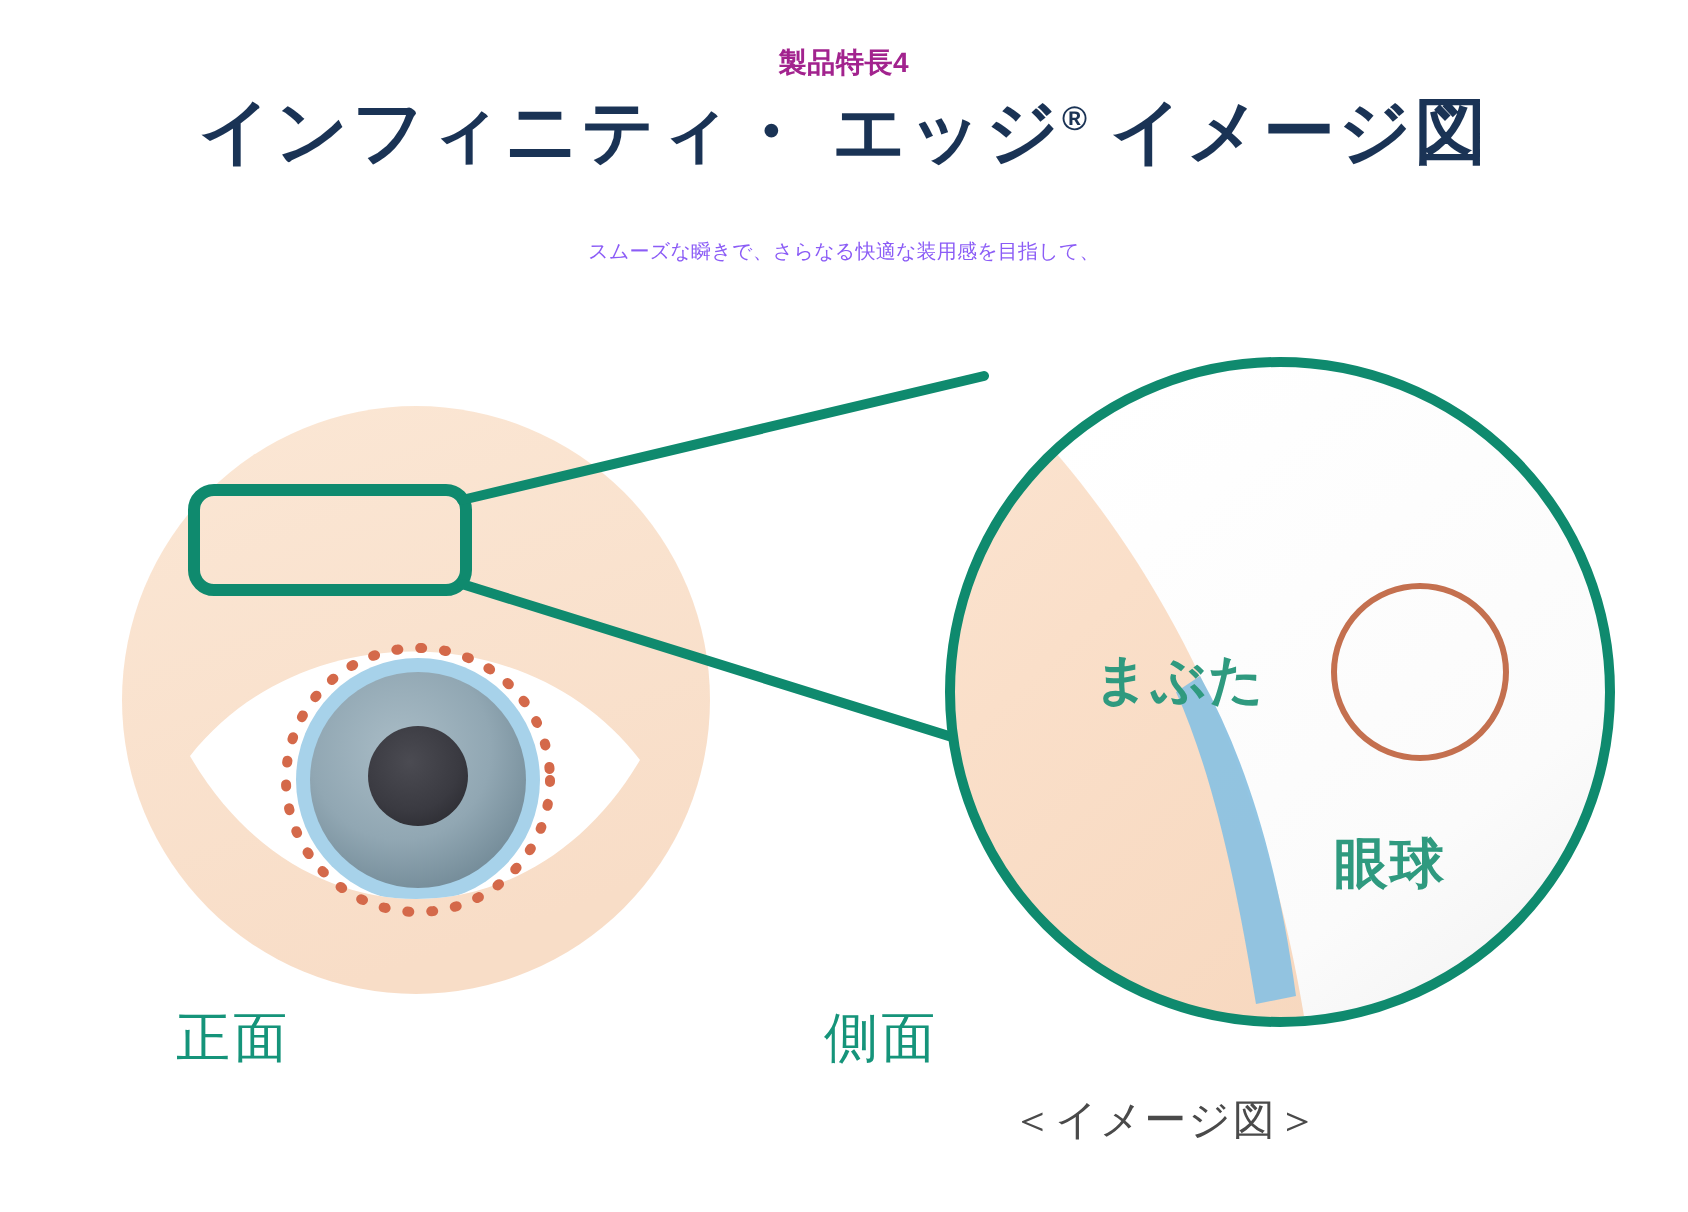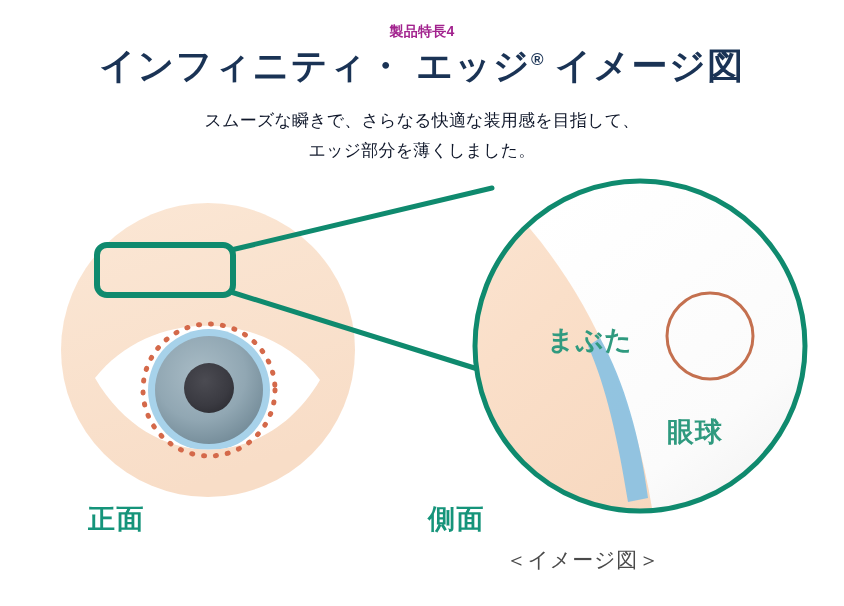--- a/index.html
+++ b/index.html
@@ -45,51 +45,51 @@
     line-height: 1.15;
     white-space: nowrap;
   }
   .title .reg {
     font-size: 17px;
     vertical-align: super;
     font-weight: bold;
     letter-spacing: 0;
   }
   .subtitle {
-    margin: 4px;
+    margin: 16px;
     padding-top: 16px;
-    font-size: 17px;
-    color: #0f172a;
+    font-size: 10px;
+    color: #8b5cf6;
     line-height: 1.75;
     letter-spacing: 0.01em;
   }
 
   
   .figure {
     position: absolute;
     top: 168px;
     left: 0;
     width: 688px;
     height: 438px;
   }
   .figure svg {
     display: block;
   }
 
   .cap {
     position: absolute;
     font-size: 27px;
-    font-weight: bold;
+    font-weight: normal;
     color: #15947a;
     letter-spacing: 0.06em;
     line-height: 1;
     white-space: nowrap;
   }
   .cap-front { left: 88px; top: 338px; }
-  .cap-side  { left: 428px; top: 338px; }
+  .cap-side  { left: 412px; top: 338px; }
 
   .note {
     position: absolute;
     right: 28px;
     top: 378px;
     font-size: 21px;
     color: #4a4a4a;
     letter-spacing: 0.04em;
     white-space: nowrap;
   }
@@ -97,21 +97,20 @@
 </head>
 <body>
 
 <div id="page">
 
   <div class="header">
     <p class="eyebrow">製品特長4</p>
     <h1 class="title"><span>インフィニティ・ エッジ</span><span class="reg">®</span><span> イメージ図</span></h1>
     <p class="subtitle">
       <span>スムーズな瞬きで、さらなる快適な装用感を目指して、</span><br>
-      <span>エッジ部分を薄くしました。</span>
     </p>
   </div>
 
   <div class="figure">
 
     <svg width="844" height="438" viewBox="0 0 844 438">
       <defs>
         <radialGradient id="irisGrad" cx="42%" cy="36%" r="72%">
           <stop offset="0%" stop-color="#a9bcc6"></stop>
           <stop offset="58%" stop-color="#91a7b3"></stop>

